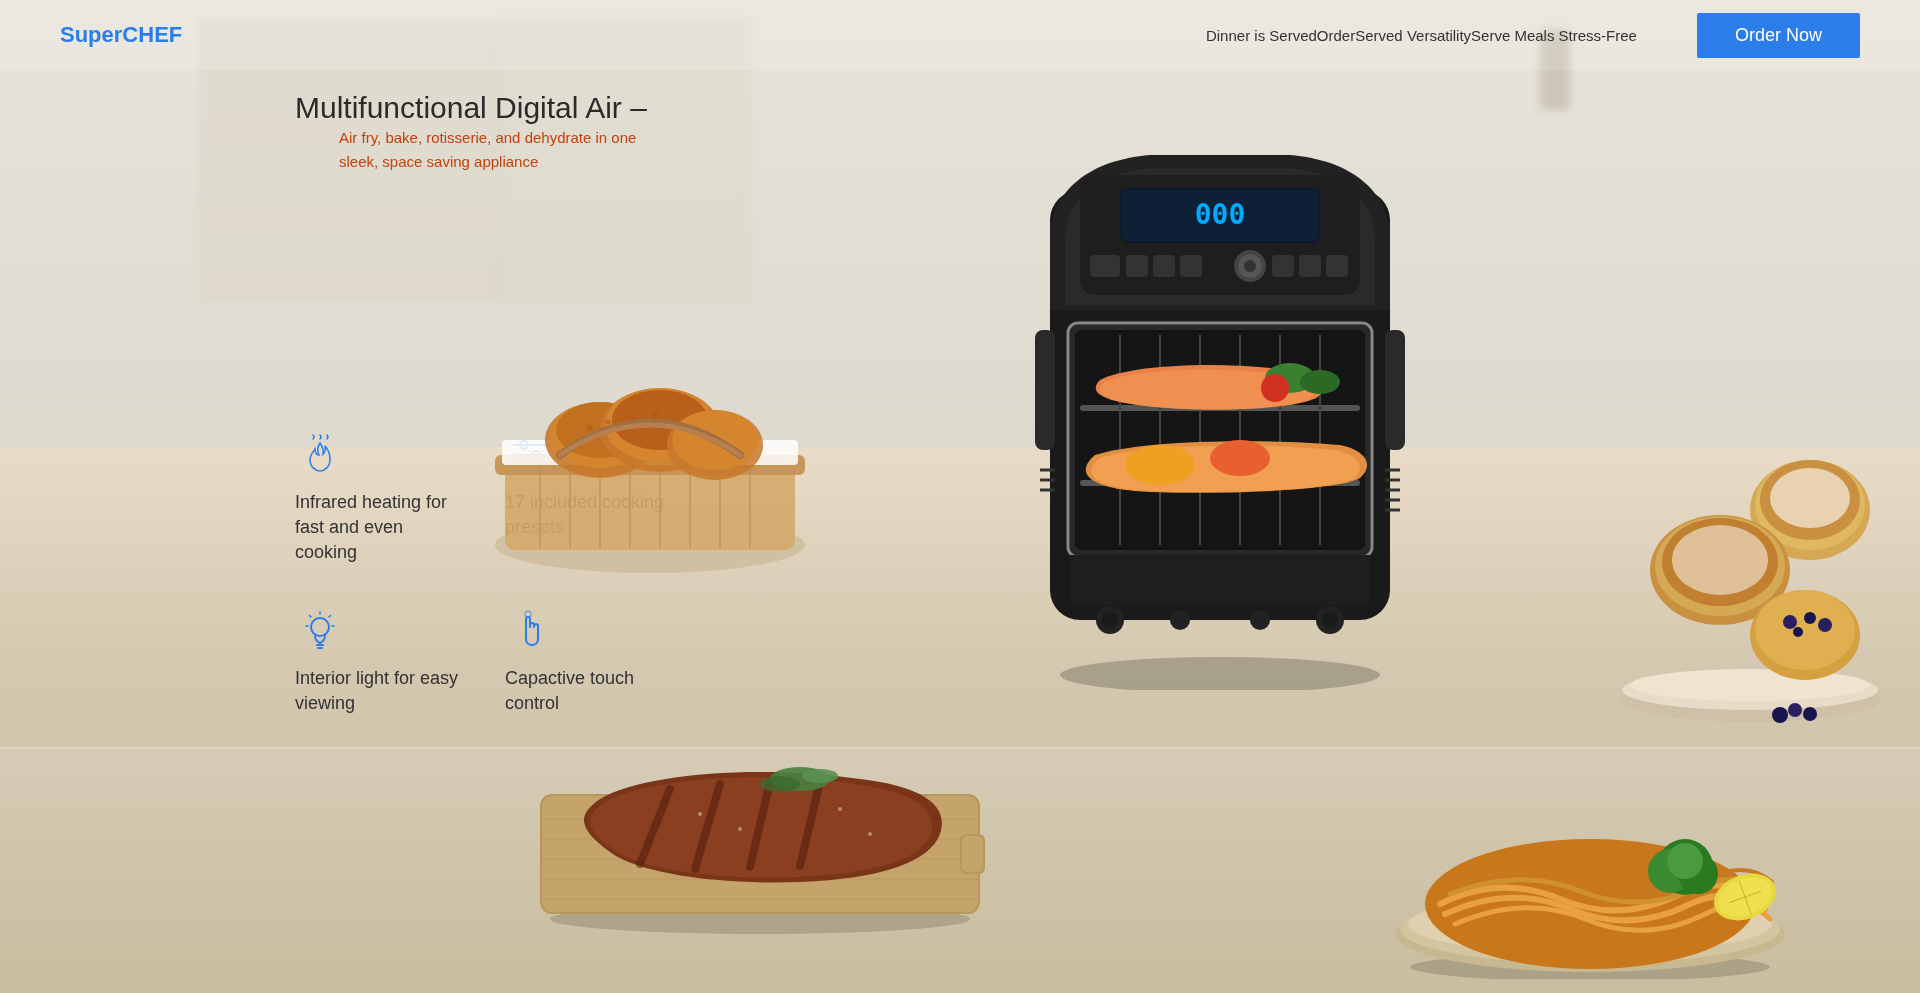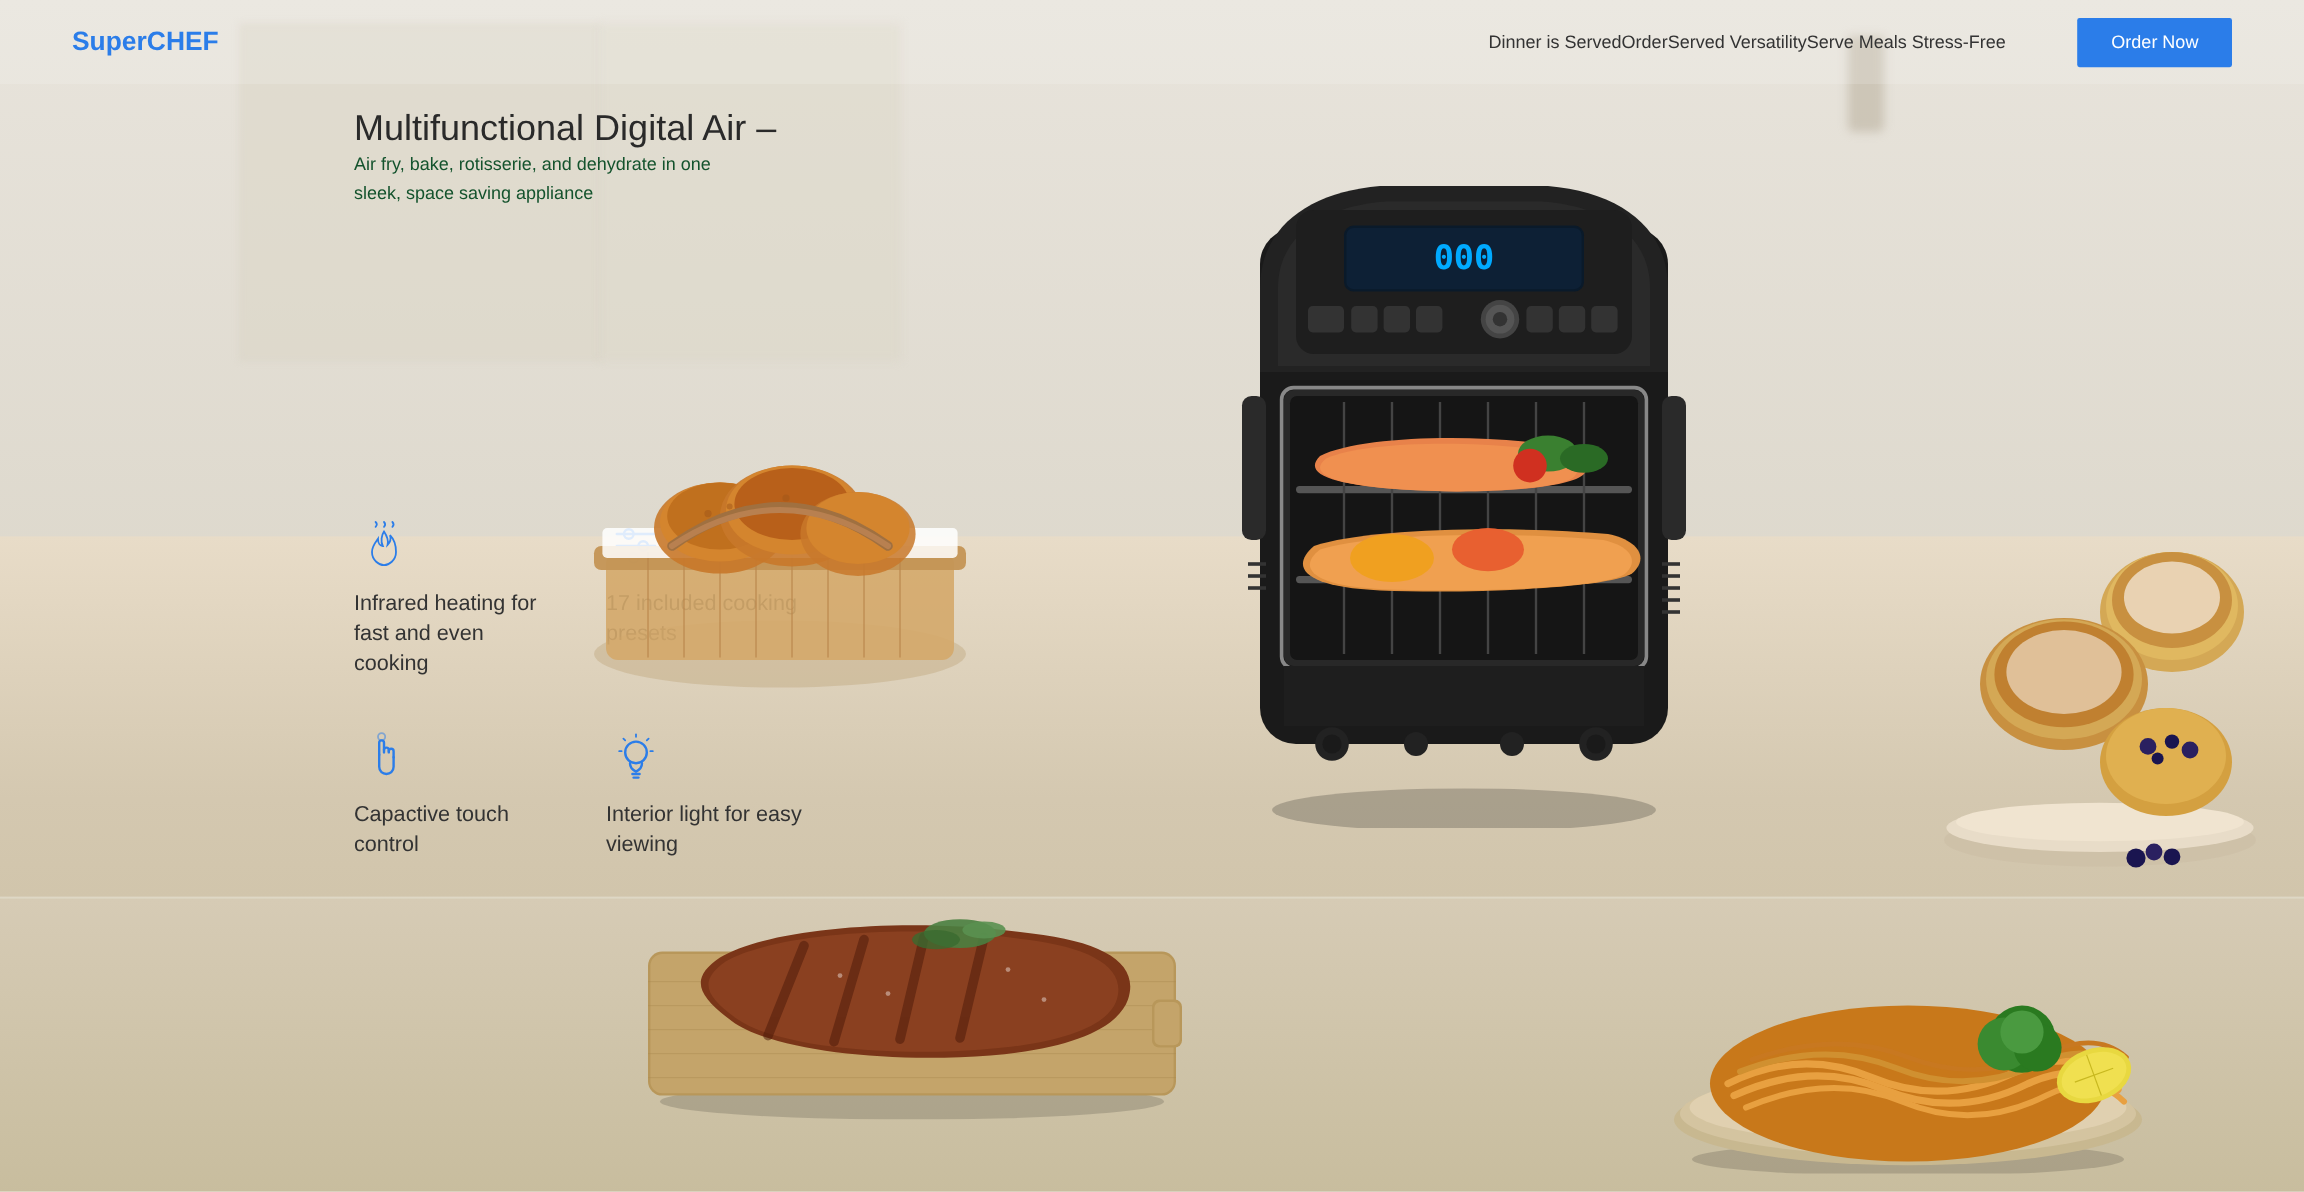--- a/index.html
+++ b/index.html
@@ -115,22 +115,22 @@
       color: #333;
       text-decoration: none;
       font-weight: 400;
       cursor: pointer;
     }
 
     .order-btn {
       background: #2b7de9;
       color: white;
       border: none;
-      padding: 12px 28px;
-      font-size: 15px;
+      padding: 12px 38px;
+      font-size: 18px;
       font-weight: 500;
       cursor: pointer;
       border-radius: 2px;
     }
 
     
     .main-content {
       position: absolute;
       top: 0; left: 0;
       width: 100%; height: 100%;
@@ -157,24 +157,25 @@
       font-size: 130px;
       font-weight: 900;
       color: #2b7de9;
       line-height: 0.9;
       letter-spacing: -2px;
       margin-bottom: 20px;
     }
 
     .hero-description {
       font-size: 15px;
-      color: #14532d;
+      color: #c2410c;
       line-height: 1.6;
       max-width: 340px;
       margin-bottom: 40px;
+      margin-left: 44px;
     }
 
     
     .features-grid {
       position: absolute;
       top: 430px;
       left: 295px;
       display: grid;
       grid-template-columns: 170px 170px;
       gap: 40px 40px;
@@ -270,49 +271,49 @@
           <circle cx="20" cy="32" r="4" fill="none" stroke="#2b7de9" stroke-width="2"></circle>
         </svg>
       </div>
       <span class="feature-text">17 included cooking presets</span>
     </div>
 
     <div class="feature-item">
       <div class="feature-icon">
         <svg viewBox="0 0 44 44">
 
-          <path d="M18 20 L18 10 C18 8.9 18.9 8 20 8 C21.1 8 22 8.9 22 10 L22 18" stroke="#2b7de9" stroke-width="2" fill="none" stroke-linecap="round"></path>
-          <path d="M22 16 C22 14.9 22.9 14 24 14 C25.1 14 26 14.9 26 16 L26 18" stroke="#2b7de9" stroke-width="2" fill="none" stroke-linecap="round"></path>
-          <path d="M26 17 C26 15.9 26.9 15 28 15 C29.1 15 30 15.9 30 17 L30 22" stroke="#2b7de9" stroke-width="2" fill="none" stroke-linecap="round"></path>
-          <path d="M18 20 L18 30 C18 34 21 36 24 36 C27 36 30 34 30 30 L30 22" stroke="#2b7de9" stroke-width="2" fill="none" stroke-linecap="round" stroke-linejoin="round"></path>
-
-          <circle cx="20" cy="5" r="3" fill="none" stroke="#2b7de9" stroke-width="1.5" opacity="0.5"></circle>
-        </svg>
-      </div>
-      <span class="feature-text">Capactive touch control</span>
-    </div>
-
-    <div class="feature-item">
-      <div class="feature-icon">
-        <svg viewBox="0 0 44 44">
-
           <circle cx="22" cy="18" r="9" fill="none" stroke="#2b7de9" stroke-width="2"></circle>
           <path d="M17 27 C17 30 18 32 22 34 C26 32 27 30 27 27" fill="none" stroke="#2b7de9" stroke-width="2" stroke-linecap="round"></path>
           <line x1="19" y1="36" x2="25" y2="36" stroke="#2b7de9" stroke-width="2" stroke-linecap="round"></line>
           <line x1="20" y1="39" x2="24" y2="39" stroke="#2b7de9" stroke-width="2" stroke-linecap="round"></line>
 
           <line x1="22" y1="5" x2="22" y2="3" stroke="#2b7de9" stroke-width="1.5" stroke-linecap="round"></line>
           <line x1="31" y1="8" x2="32.5" y2="6.5" stroke="#2b7de9" stroke-width="1.5" stroke-linecap="round"></line>
           <line x1="34" y1="17" x2="36" y2="17" stroke="#2b7de9" stroke-width="1.5" stroke-linecap="round"></line>
           <line x1="13" y1="8" x2="11.5" y2="6.5" stroke="#2b7de9" stroke-width="1.5" stroke-linecap="round"></line>
           <line x1="10" y1="17" x2="8" y2="17" stroke="#2b7de9" stroke-width="1.5" stroke-linecap="round"></line>
         </svg>
       </div>
       <span class="feature-text">Interior light for easy viewing</span>
     </div>
+
+    <div class="feature-item">
+      <div class="feature-icon">
+        <svg viewBox="0 0 44 44">
+
+          <path d="M18 20 L18 10 C18 8.9 18.9 8 20 8 C21.1 8 22 8.9 22 10 L22 18" stroke="#2b7de9" stroke-width="2" fill="none" stroke-linecap="round"></path>
+          <path d="M22 16 C22 14.9 22.9 14 24 14 C25.1 14 26 14.9 26 16 L26 18" stroke="#2b7de9" stroke-width="2" fill="none" stroke-linecap="round"></path>
+          <path d="M26 17 C26 15.9 26.9 15 28 15 C29.1 15 30 15.9 30 17 L30 22" stroke="#2b7de9" stroke-width="2" fill="none" stroke-linecap="round"></path>
+          <path d="M18 20 L18 30 C18 34 21 36 24 36 C27 36 30 34 30 30 L30 22" stroke="#2b7de9" stroke-width="2" fill="none" stroke-linecap="round" stroke-linejoin="round"></path>
+
+          <circle cx="20" cy="5" r="3" fill="none" stroke="#2b7de9" stroke-width="1.5" opacity="0.5"></circle>
+        </svg>
+      </div>
+      <span class="feature-text">Capactive touch control</span>
+    </div>
   </div>
 
   <div style="position:absolute; top:300px; left:460px; z-index:8;">
     <svg width="380" height="280" viewBox="0 0 380 280">
 
       <ellipse cx="190" cy="245" rx="155" ry="28" fill="rgba(180,150,100,0.3)"></ellipse>
 
       <rect x="45" y="160" width="290" height="90" rx="10" fill="#d4a96a" opacity="0.9"></rect>
       <rect x="35" y="155" width="310" height="20" rx="6" fill="#c49555" opacity="0.95"></rect>
 

